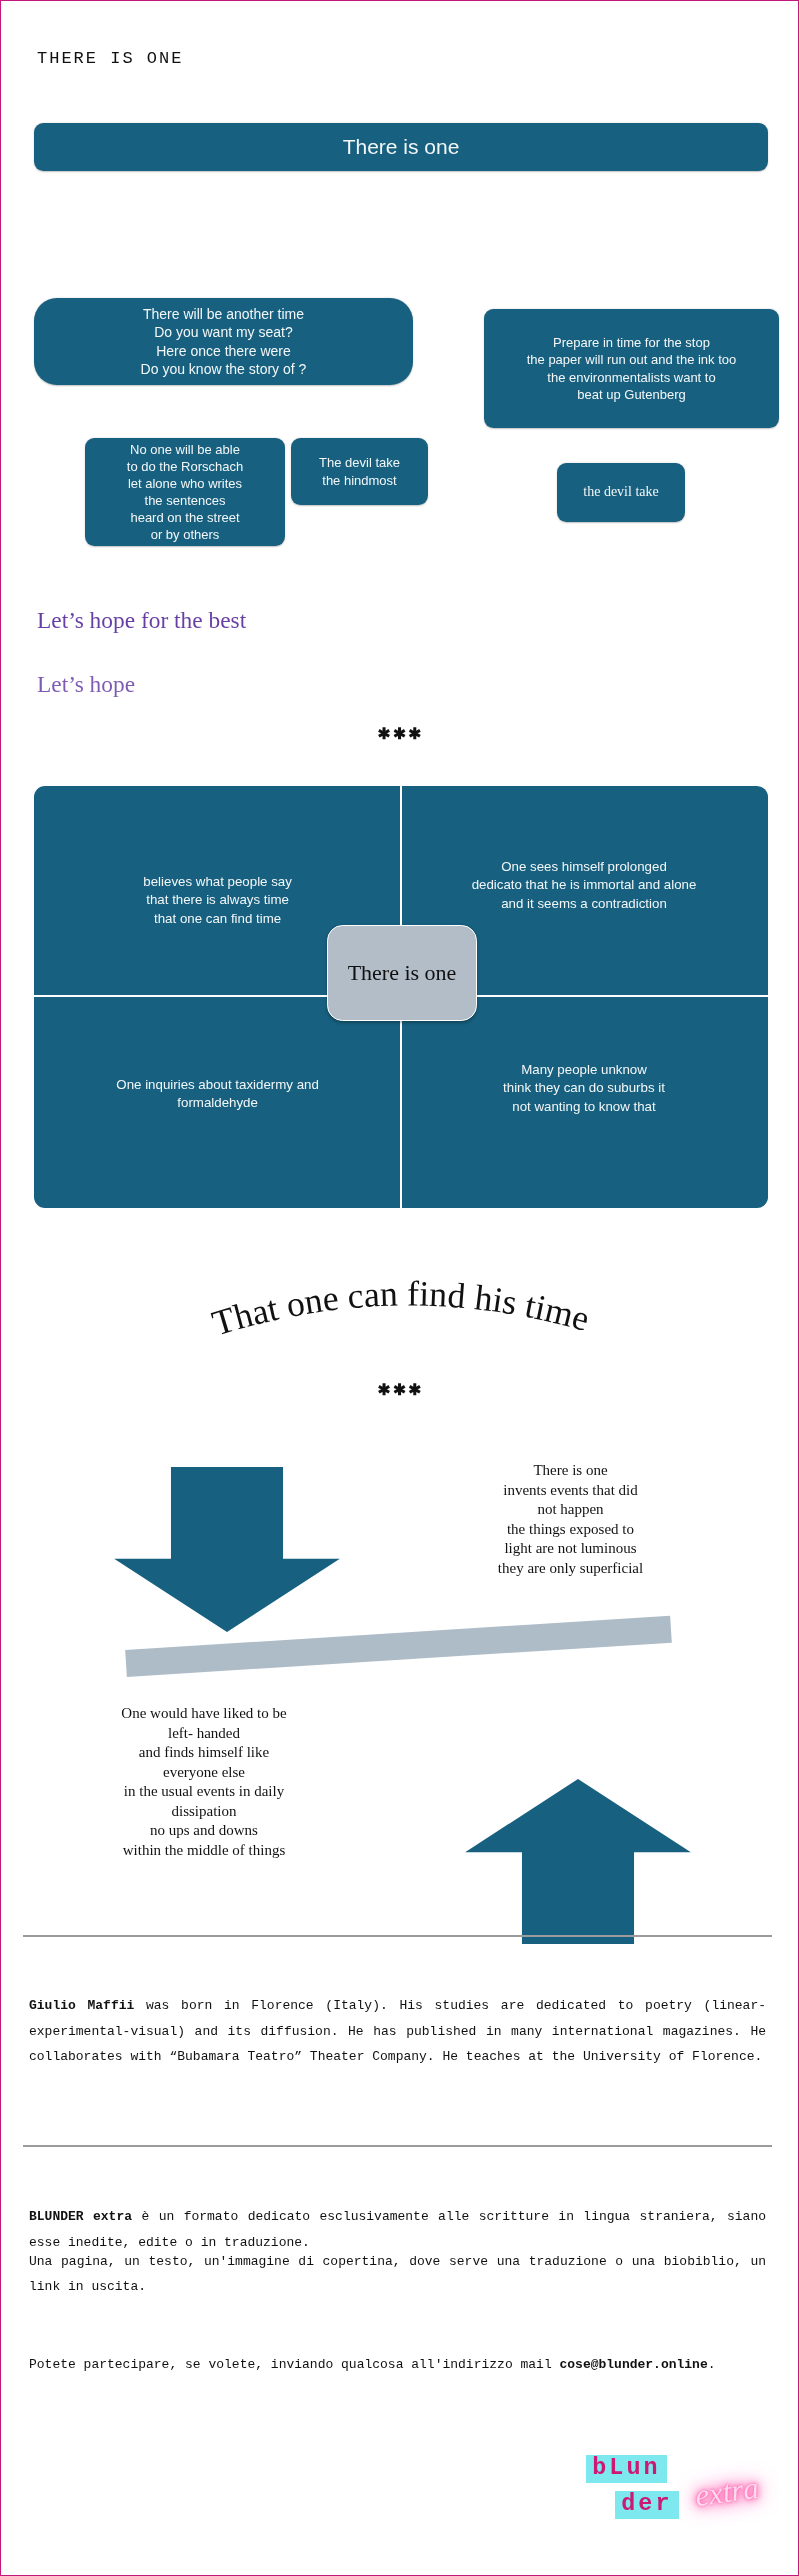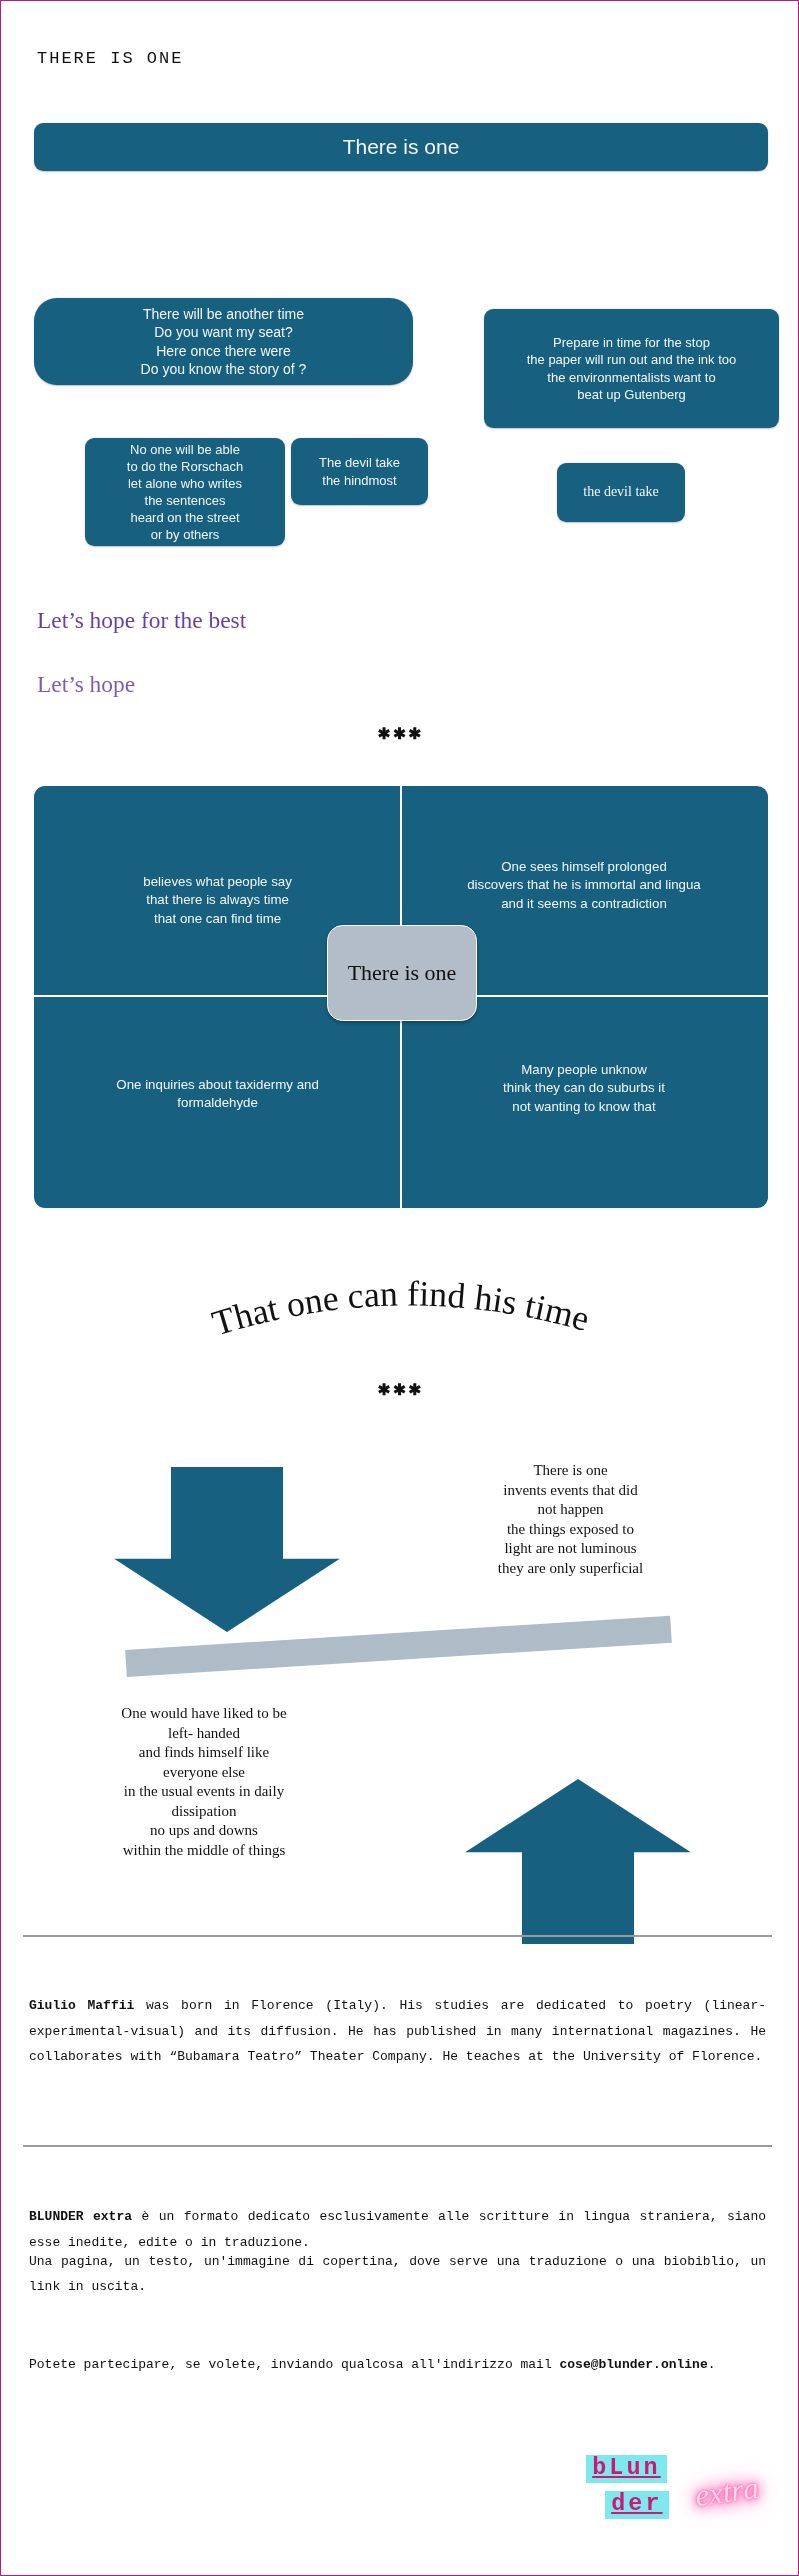--- a/index.html
+++ b/index.html
@@ -154,24 +154,23 @@
   .logo-line{
     position:absolute;
     font-family:"Liberation Mono","DejaVu Sans Mono",monospace;
     font-weight:bold;
     font-size:23.4px;
     letter-spacing:3.1px;
     color:#cc1a74;
     background:#7ee8ef;
     padding:1.6px 6.2px 3.1px 6.2px;
     line-height:1.0;
-    text-decoration:underline;
   }
   #logo-l1{ left:39px; top:9.4px; }
-  #logo-l2{ left:58px; top:45px; }
+  #logo-l2{ left:68px; top:45px; }
   #logo-extra{
     position:absolute; left:148px; top:28px;
     font-family:"Liberation Serif","DejaVu Serif",serif;
     font-style:italic;
     font-size:31px;
     color:#ffd9ec;
     transform:rotate(-8deg);
     text-shadow:0 0 2.3px #ff52a8, 0 0 6.2px #ff52a8, 0 0 12.5px #ff3d9e, 0 0 22px #ff2e95;
     white-space:nowrap;
   }
@@ -213,21 +212,21 @@
 
   <div class="stars" style="left:1.6px;top:724px;">✱✱✱</div>
 
   <div id="matrix">
     <div class="vline"></div>
     <div class="hline"></div>
     <div class="quad" id="q-tl">believes what people say
 that there is always time
 that one can find time</div>
     <div class="quad" id="q-tr">One sees himself prolonged
-discovers that he is immortal and lingua
+dedicato that he is immortal and alone
 and it seems a contradiction</div>
     <div class="quad" id="q-bl">One inquiries about taxidermy and
 formaldehyde</div>
     <div class="quad" id="q-br">Many people unknow
 think they can do suburbs it
 not wanting to know that</div>
     <div id="matrix-center">There is one</div>
   </div>
 
   <div id="arch">

